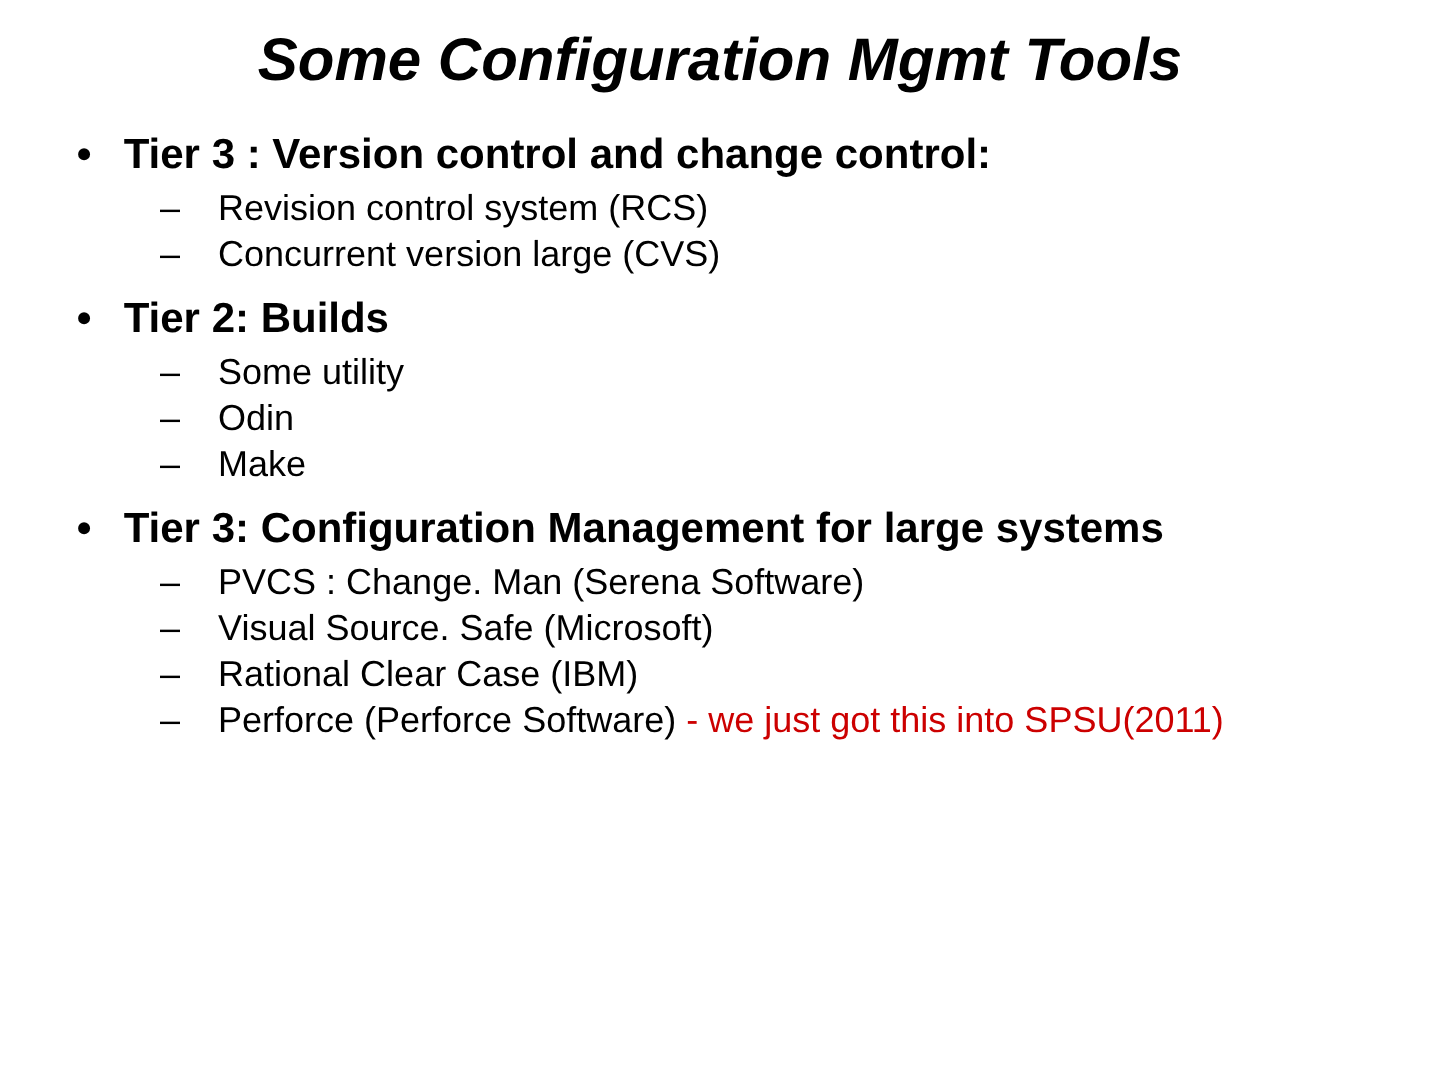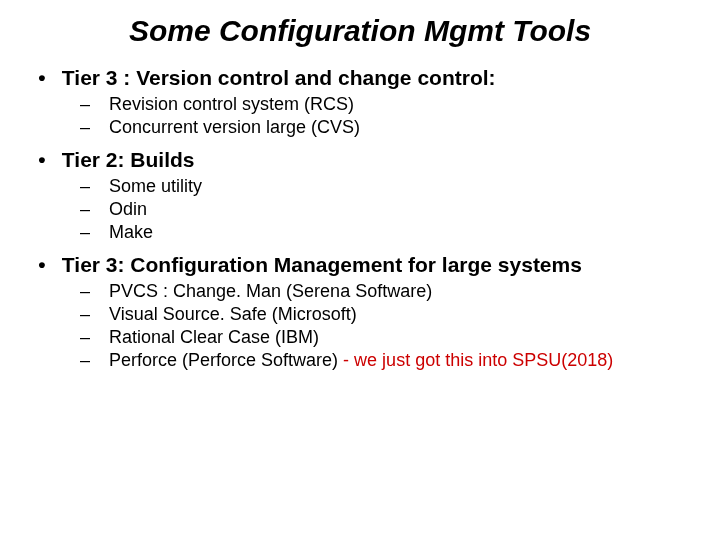--- a/index.html
+++ b/index.html
@@ -104,17 +104,17 @@
     <div class="sub">
       <span class="dash">–</span>
       <span>Visual Source. Safe (Microsoft)</span>
     </div>
     <div class="sub">
       <span class="dash">–</span>
       <span>Rational Clear Case (IBM)</span>
     </div>
     <div class="sub">
       <span class="dash">–</span>
-      <span>Perforce   (Perforce Software)  </span><span class="note">- we just got this into SPSU(2018)</span>
+      <span>Perforce   (Perforce Software)  </span><span class="note">- we just got this into SPSU(2011)</span>
     </div>
   </div>
 
 </div>
 
 </body></html>

